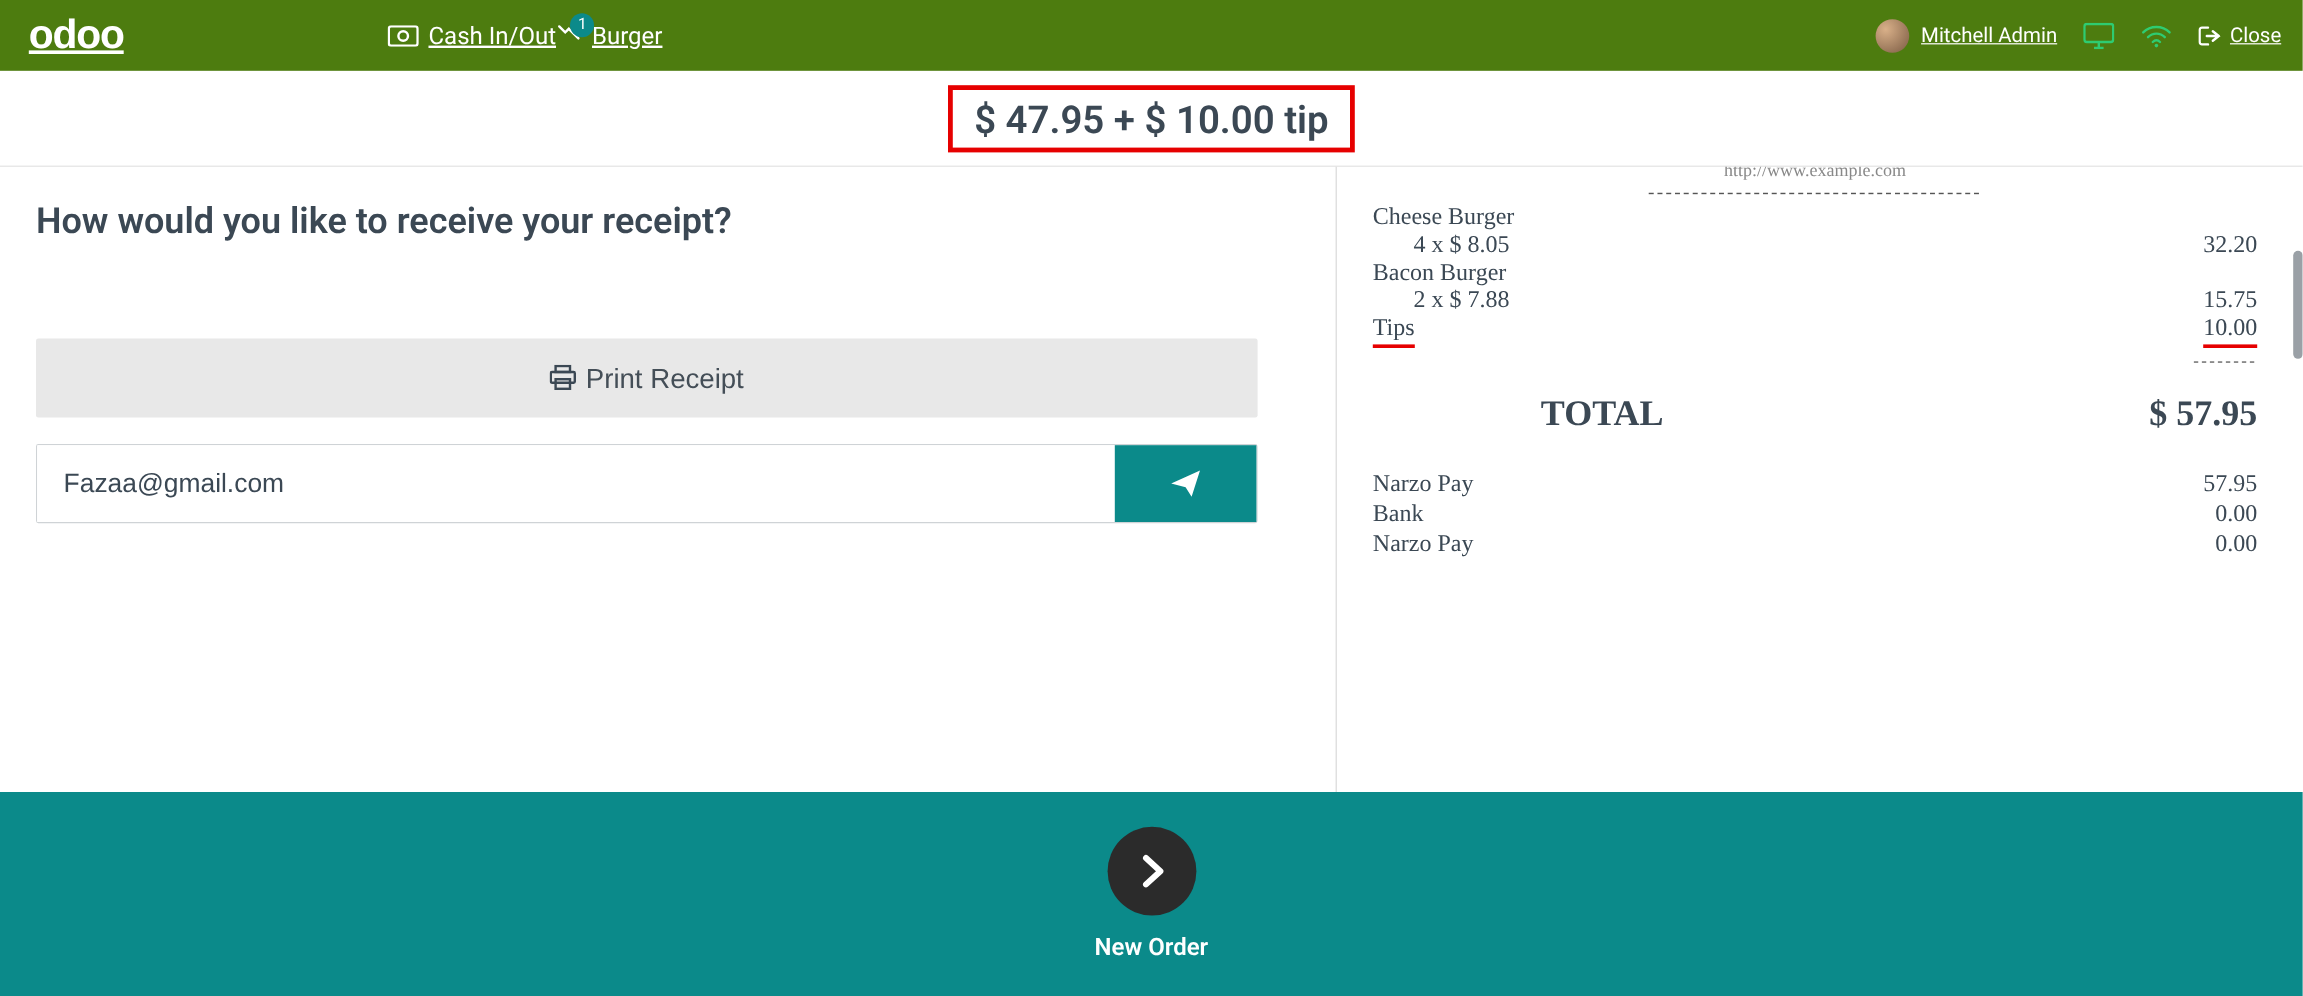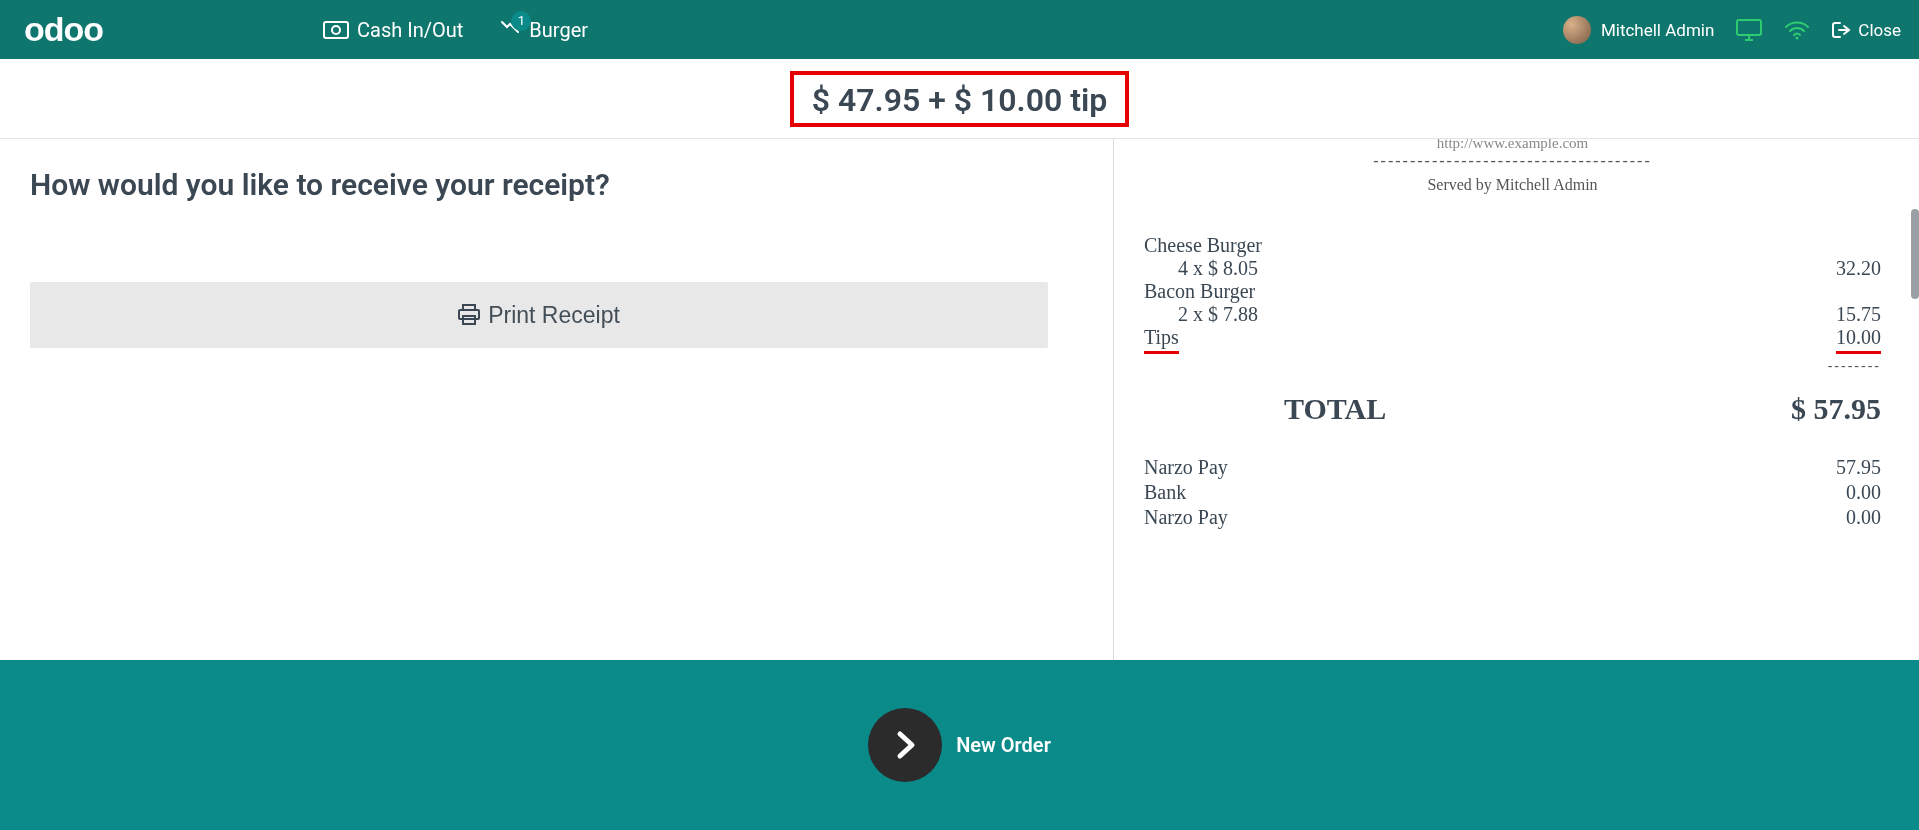--- a/index.html
+++ b/index.html
@@ -3,34 +3,35 @@
   <meta charset="utf-8">
   <style>
     * { margin: 0; padding: 0; box-sizing: border-box; }
     body { font-family: -apple-system, BlinkMacSystemFont, "Segoe UI", Roboto, "Helvetica Neue", Arial, sans-serif; background: #fff; color: #3b4854; overflow: hidden; }
 
     
     .topbar {
       display: flex;
       align-items: center;
       height: 59px;
-      background: #0f766e;
+      background: #4d7c0f;
       color: #fff;
       padding: 0 18px 0 24px;
       width: 100%;
+      text-decoration: underline;
     }
     .logo {
       font-weight: 700;
       font-size: 34px;
       letter-spacing: -1px;
       color: #fff;
       margin-right: 220px;
       font-family: "Segoe UI", Arial, sans-serif;
     }
-    .top-center { display: flex; align-items: flex-start; gap: 36px; }
+    .top-center { display: flex; align-items: flex-start; }
     .top-item { display: flex; align-items: center; gap: 8px; font-size: 20px; color: #fff; cursor: pointer; }
     .top-item .icon-box { display: inline-flex; position: relative; }
     .badge {
       position: absolute;
       top: -8px; right: -10px;
       min-width: 20px; height: 20px;
       background: #0b8a8a;
       border-radius: 10px;
       color: #fff;
       font-size: 13px;
@@ -157,20 +158,21 @@
       width: 8px; height: 90px;
       background: #9aa0a6;
       border-radius: 4px;
     }
 
     
     .bottom {
       height: 170px;
       background: #0b8a8a;
       display: flex;
+      flex-direction: column;
       align-items: center;
       justify-content: center;
       gap: 14px;
     }
     .circle-btn {
       width: 74px; height: 74px;
       border-radius: 50%;
       background: #2b2b2b;
       display: flex; align-items: center; justify-content: center;
       cursor: pointer;
@@ -253,26 +255,35 @@
       <span>
         <svg width="22" height="22" viewBox="0 0 22 22" fill="none">
             <rect x="5" y="1" width="12" height="5" stroke="#3b4854" stroke-width="2"></rect>
             <rect x="1" y="6" width="20" height="9" rx="1" stroke="#3b4854" stroke-width="2"></rect>
             <rect x="5" y="12" width="12" height="8" stroke="#3b4854" stroke-width="2"></rect>
           </svg>
       </span>
       <span>Print Receipt</span>
     </button>
 
+    <div class="email-row">
+      <input type="text" value="Fazaa@gmail.com" style="">
+      <button class="send-btn">
+        <span>
+          <svg width="26" height="24" viewBox="0 0 26 24" fill="none">
+              <path d="M1 12L25 1 18 23l-5-8-12-3z" fill="#fff"></path>
+            </svg>
+        </span>
+      </button>
+    </div>
   </div>
 
   <div class="right">
     <div class="receipt-header">http://www.example.com</div>
     <div class="receipt-dash">--------------------------------------</div>
-    <div class="served-by">Served by Mitchell Admin</div>
 
     <div class="line">
       <span class="name">Cheese Burger</span>
       <span class="amt"></span>
     </div>
     <div class="line">
       <span class="sub">4 x $ 8.05</span>
       <span class="amt">32.20</span>
     </div>
 

